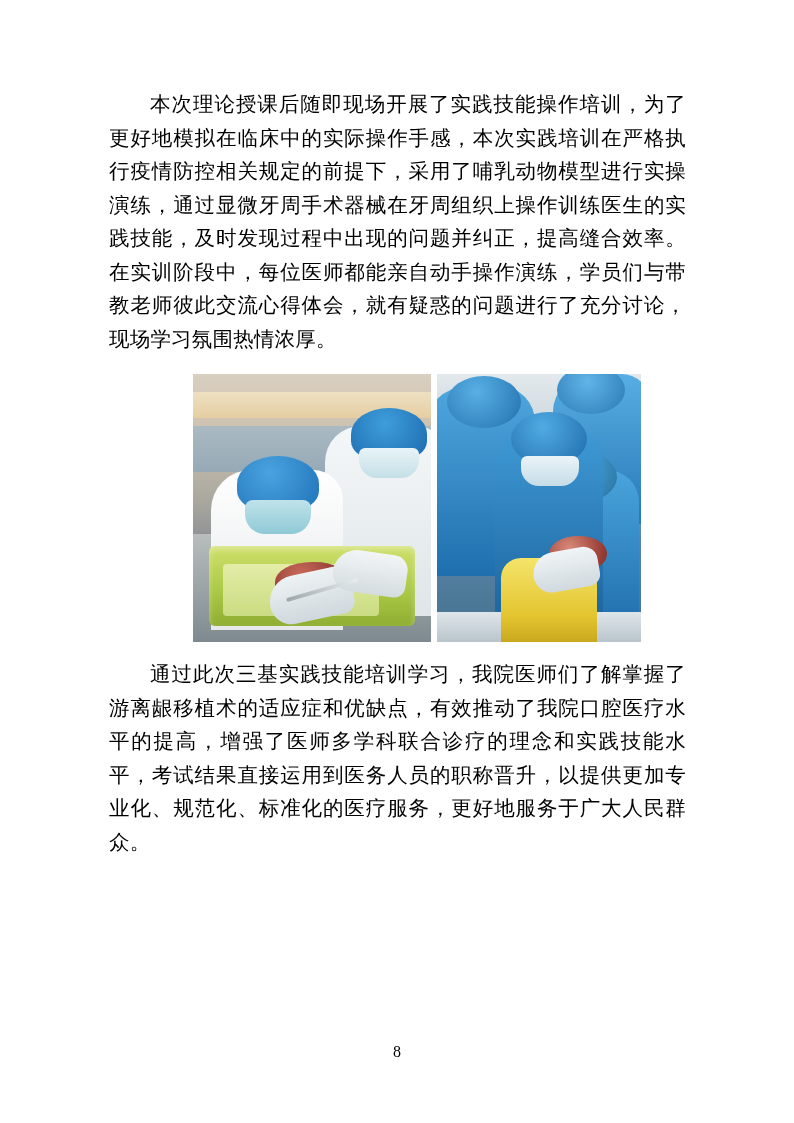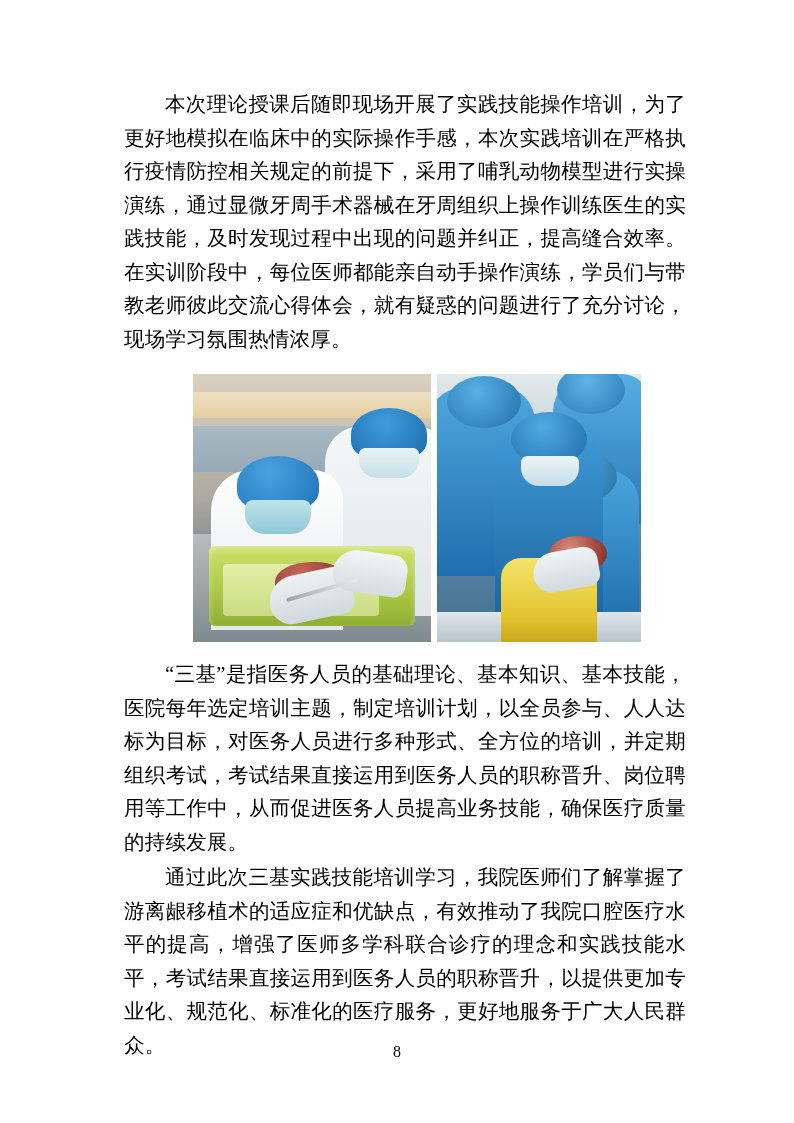--- a/index.html
+++ b/index.html
@@ -21,21 +21,21 @@
     top: 0;
     width: 794px;
     height: 1123px;
     box-sizing: border-box;
     padding: 88px 108px 60px 108px;
   }
   .doc-body {
     width: 578px;
   }
   p.para {
-    margin: 0 0 2px 16px;
+    margin: 0 0 2px 1px;
     font-size: 20.5px;
     line-height: 33.5px;
     text-align: justify;
     text-justify: inter-ideograph;
     text-indent: 2em;
     letter-spacing: 0.2px;
     font-family: "Liberation Serif", "DejaVu Serif", serif;
   }
   .photo-row {
     display: flex;
@@ -308,21 +308,20 @@
         <div class="R-p2cap"></div>
         <div class="R-p2mask"></div>
         <div class="R-tablewhite"></div>
         <div class="R-yellow"></div>
         <div class="R-spec"></div>
         <div class="R-glove"></div>
       </div>
 
     </div>
 
-    <p class="para">“三基”是指医务人员的基础理论、基本知识、基本技能，医院每年选定培训主题，制定培训计划，以全员参与、人人达标为目标，对医务人员进行多种形式、全方位的培训，并定期组织考试，考试结果直接运用到医务人员的职称晋升、岗位聘用等工作中，从而促进医务人员提高业务技能，确保医疗质量的持续发展。</p>
 
     <p class="para">通过此次三基实践技能培训学习，我院医师们了解掌握了游离龈移植术的适应症和优缺点，有效推动了我院口腔医疗水平的提高，增强了医师多学科联合诊疗的理念和实践技能水平，考试结果直接运用到医务人员的职称晋升，以提供更加专业化、规范化、标准化的医疗服务，更好地服务于广大人民群众。</p>
 
   </div>
 
   <div class="page-number">8</div>
 
 </div>
 
 </body></html>

